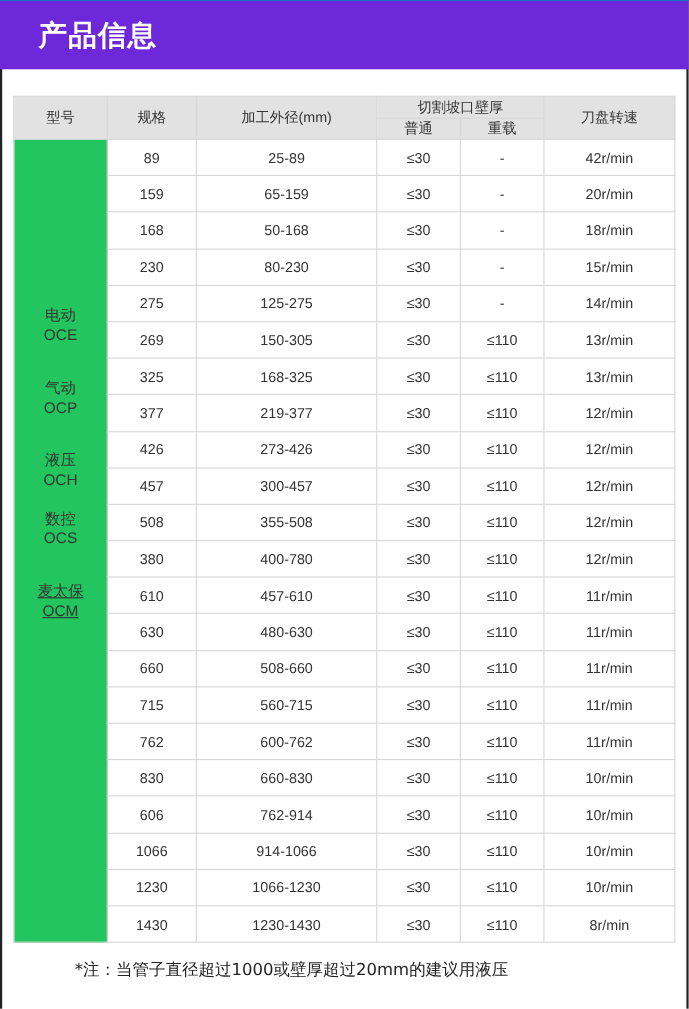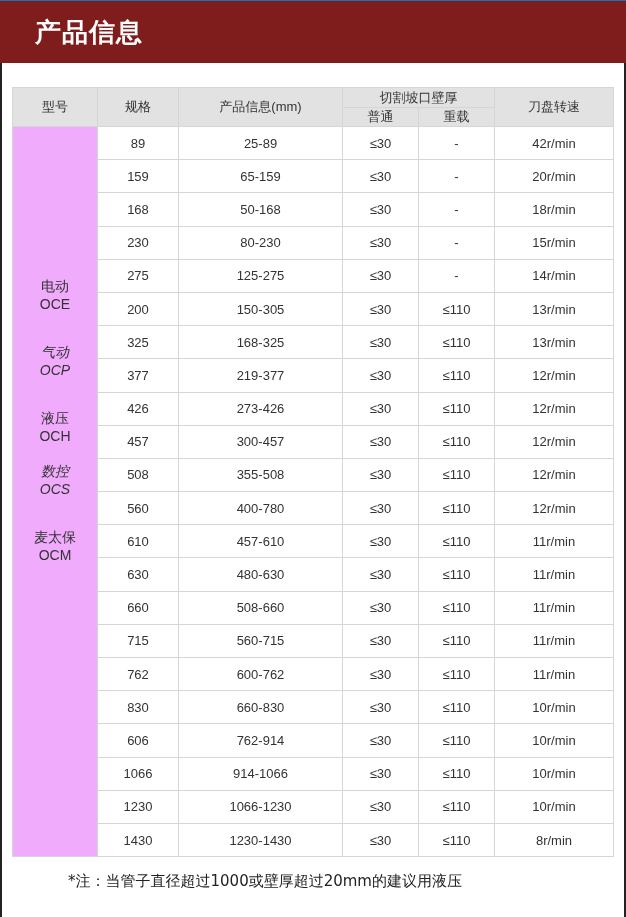--- a/index.html
+++ b/index.html
@@ -1,30 +1,30 @@
 <!DOCTYPE html>
 <html><head>
 <meta charset="utf-8">
 <style>
   html,body{margin:0;padding:0;}
   body{width:626px;height:917px;background:#ffffff;position:relative;overflow:hidden;
        font-family:"DejaVu Sans","Liberation Sans",sans-serif;color:#222;}
   .frame-left{position:absolute;left:0;top:0;width:2px;height:917px;background:#222;}
   .frame-right{position:absolute;right:0;top:0;width:2px;height:917px;background:#222;}
-  .header{position:absolute;left:0;top:0;width:626px;height:62px;background:#7f1d1d;border-top:1px solid #1a6fc0;}
+  .header{position:absolute;left:0;top:0;width:626px;height:62px;background:#6d28d9;border-top:1px solid #1a6fc0;}
   .header .title{position:absolute;left:35px;top:14px;font-size:26px;font-weight:bold;color:#fff;letter-spacing:1px;}
   .header .subtitle{position:absolute;left:155px;top:28px;font-size:13px;color:#fff;font-family:"Liberation Sans",sans-serif;}
   table{position:absolute;left:12px;top:87px;width:601px;border-collapse:collapse;table-layout:fixed;
         font-family:"Liberation Sans",sans-serif;font-size:13px;color:#333;}
   th,td{border:1px solid #d6d6d6;text-align:center;padding:0;}
   thead th{background:#e2e2e2;font-weight:normal;font-size:13px;color:#333;}
   thead tr.r1 th{height:19px;}
   thead tr.r2 th{height:18px;margin-top:38px;}
   tbody td{height:32.2px;}
-  td.model{vertical-align:middle;background:#f0abfc;line-height:18px;font-size:14px;}
+  td.model{vertical-align:middle;background:#22c55e;line-height:18px;font-size:14px;}
   .model-group{display:block;margin:8px 0 14px 0;}
   .model-group span{display:block;}
   .note{position:absolute;left:0;top:872px;width:530px;text-align:center;font-size:15px;color:#222;}
 </style>
 </head>
 <body>
 
 <div class="frame-left"></div>
 <div class="frame-right"></div>
 
@@ -38,49 +38,49 @@
       <col style="width:81px">
       <col style="width:164px">
     <col style="width:76px">
       <col style="width:76px">
       <col style="width:119px">
   </colgroup>
   <thead>
     <tr class="r1">
       <th rowspan="2">型号</th>
       <th rowspan="2">规格</th>
-      <th rowspan="2">产品信息(mm)</th>
+      <th rowspan="2">加工外径(mm)</th>
       <th colspan="2">切割坡口壁厚</th>
       <th rowspan="2">刀盘转速</th>
     </tr>
     <tr class="r2">
       <th>普通</th>
       <th>重载</th>
     </tr>
   </thead>
   <tbody id="tbody">
       <tr>
         <td class="model" rowspan="22" style="padding-top: 150px; vertical-align: top;">
           <div class="model-group" style="margin: 0px 0px 30px;">
             <span>电动</span>
             <span>OCE</span>
           </div>
-          <div class="model-group" style="margin: 0px 0px 30px; font-style: italic;">
+          <div class="model-group" style="margin: 0px 0px 30px;">
             <span>气动</span>
             <span>OCP</span>
           </div>
           <div class="model-group" style="margin: 0px 0px 17px;">
             <span>液压</span>
             <span>OCH</span>
           </div>
-          <div class="model-group" style="margin: 12px 0px 30px; font-style: italic;">
+          <div class="model-group" style="margin: 12px 0px 30px;">
             <span>数控</span>
             <span>OCS</span>
           </div>
-          <div class="model-group" style="margin: 0px 0px 30px;">
+          <div class="model-group" style="margin: 0px 0px 30px; text-decoration: underline;">
             <span>麦太保</span>
             <span>OCM</span>
           </div>
         </td>
         <td>89</td>
         <td>25-89</td>
         <td>≤30</td>
         <td>-</td>
         <td>42r/min</td>
       </tr>
@@ -106,21 +106,21 @@
         <td>15r/min</td>
       </tr>
       <tr>
         <td>275</td>
         <td>125-275</td>
         <td>≤30</td>
         <td>-</td>
         <td>14r/min</td>
       </tr>
       <tr>
-        <td>200</td>
+        <td>269</td>
         <td>150-305</td>
         <td>≤30</td>
         <td>≤110</td>
         <td>13r/min</td>
       </tr>
       <tr>
         <td>325</td>
         <td>168-325</td>
         <td>≤30</td>
         <td>≤110</td>
@@ -148,21 +148,21 @@
         <td>12r/min</td>
       </tr>
       <tr>
         <td>508</td>
         <td>355-508</td>
         <td>≤30</td>
         <td>≤110</td>
         <td>12r/min</td>
       </tr>
       <tr>
-        <td>560</td>
+        <td>380</td>
         <td>400-780</td>
         <td>≤30</td>
         <td>≤110</td>
         <td>12r/min</td>
       </tr>
       <tr>
         <td>610</td>
         <td>457-610</td>
         <td>≤30</td>
         <td>≤110</td>

